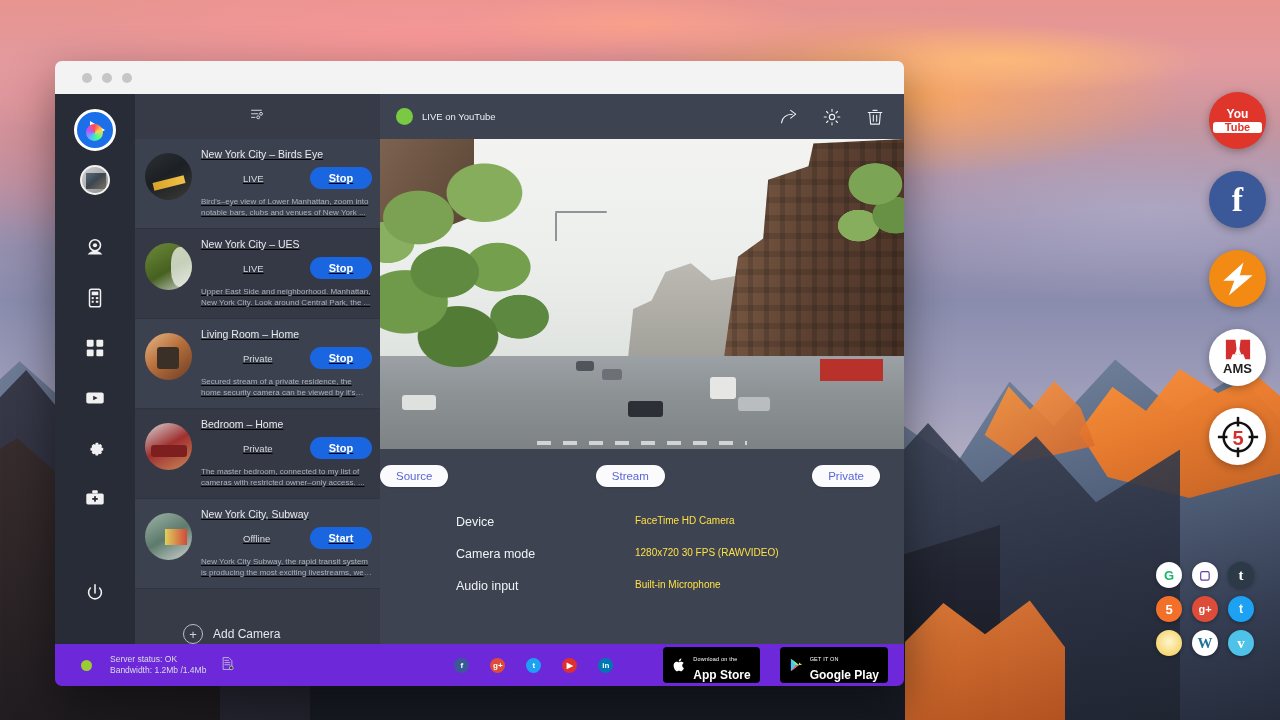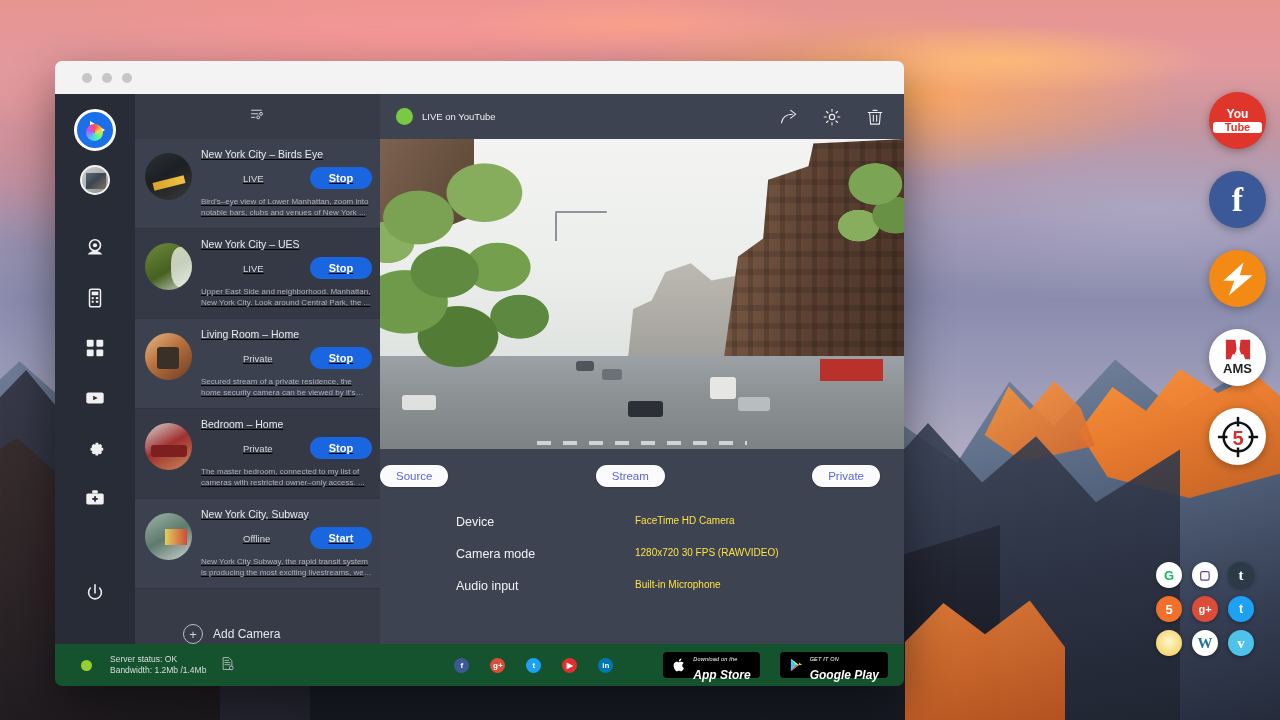--- a/index.html
+++ b/index.html
@@ -271,34 +271,34 @@
   }
 
   
   #details { padding:28px 0 0 76px; }
   .det-row { display:flex; margin-bottom:18px; }
   .det-label { width:152px; color:#f0f2f5; font-size:12.5px; }
   .det-value { color:#fde047; font-size:10px;margin-left:27px; }
 
   
   #footer {
-    height:42px; flex:0 0 42px; background:#14532d;
+    height:42px; flex:0 0 42px; background:#6d28d9;
     display:flex; align-items:center; padding:0 16px; gap:10px;
   }
   .f-dot { width:11px; height:11px; border-radius:50%; background:#9acd32; margin-left:10px; }
   #status-text { color:#d9dce2; font-size:8.5px; line-height:11px; margin-left:8px; }
   .doc-icon { margin-left:4px; }
   .doc-icon svg { width:15px; height:15px; fill:none; stroke:#d4d8df; stroke-width:1.2; }
   .f-spacer { flex:1; }
   .soc { width:15px; height:15px; border-radius:50%; display:flex; align-items:center;
          justify-content:center; color:#fff; font-size:8px; font-weight:bold;
          margin-right:11px; cursor:pointer; }
   .badge {
-    background:#000; border-radius:4px; height:26px; display:flex; align-items:center;
-    padding:12px 9px; gap:6px; cursor:pointer; margin-left:10px;font-style:italic;
+    background:#000; border-radius:4px; height:36px; display:flex; align-items:center;
+    padding:12px 9px; gap:6px; cursor:pointer; margin-left:10px;
   }
   .badge .b-top { color:#fff; font-size:5.5px; line-height:7px; letter-spacing:.2px; }
   .badge .b-main { color:#fff; font-size:12px; line-height:13px; font-weight:bold; }
   .badge svg { width:15px; height:16px; }
 
   
   #dock { position:absolute; right:14px; top:92px; }
   .dock-item {
     width:57px; height:57px; border-radius:50%; margin-bottom:22px;
     display:flex; align-items:center; justify-content:center; cursor:pointer;

